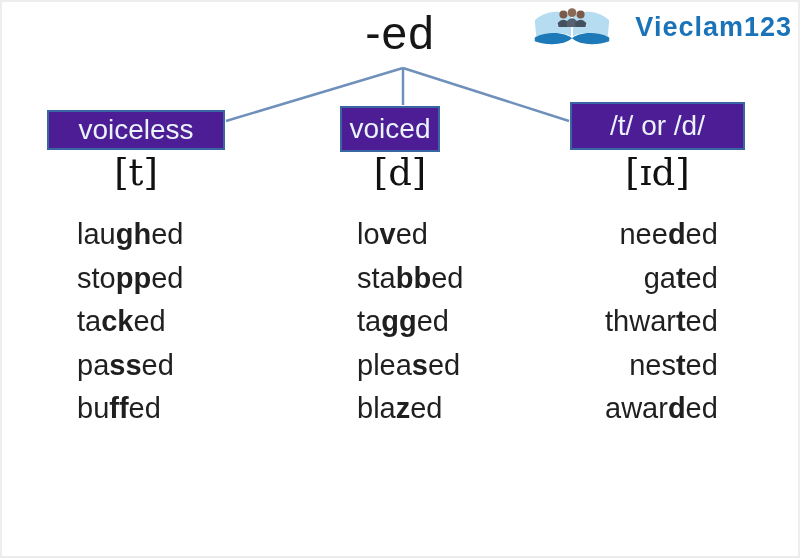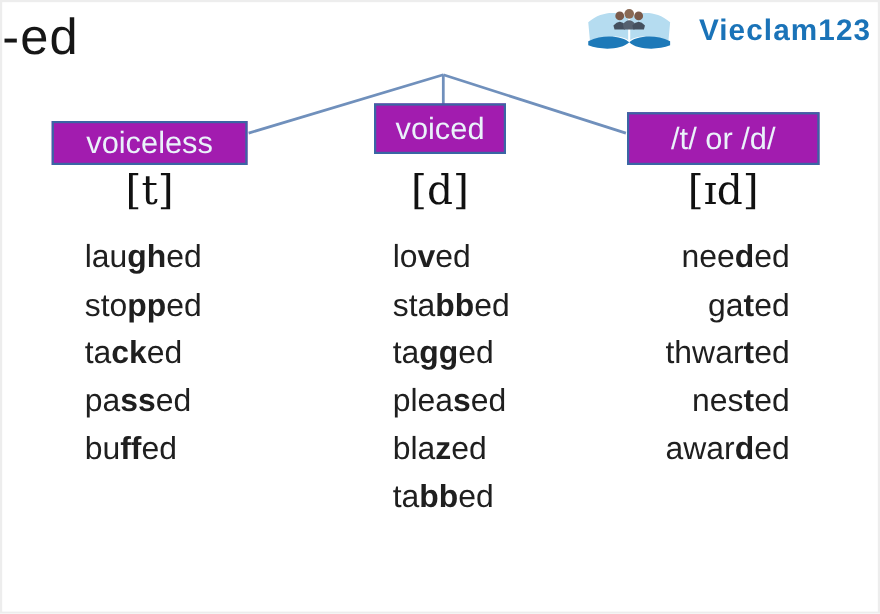--- a/index.html
+++ b/index.html
@@ -8,35 +8,36 @@
     width:800px; height:558px;
     background:#ffffff;
     border:2px solid #ededed;
     box-sizing:border-box;
     overflow:hidden;
     font-family:"Liberation Sans", sans-serif;
     color:#1f1f1f;
   }
   .title {
     position:absolute; left:0; top:4px; width:100%;
+    text-align:center;
     font-size:46px; font-weight:500; color:#161616;
     letter-spacing:1px;
   }
   .tree-svg { position:absolute; left:0; top:0; width:800px; height:558px; pointer-events:none; }
   .node-box {
     position:absolute;
     display:flex; align-items:center; justify-content:center;
-    background:#a21caf;
+    background:#4c1d95;
     border:2px solid #3a66a4;
     box-sizing:border-box;
     color:#eaf2fa;
     font-size:28px;
   }
   .box-1 { left:45px;  top:108px; width:178px; height:40px; }
-  .box-2 { left:338px; top:92px; width:120px; height:46px; }
+  .box-2 { left:338px; top:104px; width:100px; height:46px; }
   .box-3 { left:568px; top:100px; width:175px; height:48px; }
   .phonetic {
     position:absolute; top:149px;
     text-align:center;
     font-family:"DejaVu Serif","Liberation Serif",serif;
     font-size:37px; color:#111111;
   }
   .ph-1 { left:45px;  width:178px; }
   .ph-2 { left:338px; width:120px; }
   .ph-3 { left:568px; width:175px; }
@@ -116,21 +117,20 @@
       <div class="word"><span>ta</span><b>ck</b><span>ed</span></div>
       <div class="word"><span>pa</span><b>ss</b><span>ed</span></div>
       <div class="word"><span>bu</span><b>ff</b><span>ed</span></div>
     </div>
   <div class="word-col col-2">
       <div class="word"><span>lo</span><b>v</b><span>ed</span></div>
       <div class="word"><span>sta</span><b>bb</b><span>ed</span></div>
       <div class="word"><span>ta</span><b>gg</b><span>ed</span></div>
       <div class="word"><span>plea</span><b>s</b><span>ed</span></div>
       <div class="word"><span>bla</span><b>z</b><span>ed</span></div>
-      <div class="word"><span>ta</span><b>bb</b><span>ed</span></div>
     </div>
   <div class="word-col col-3">
       <div class="word"><span>nee</span><b>d</b><span>ed</span></div>
       <div class="word"><span>ga</span><b>t</b><span>ed</span></div>
       <div class="word"><span>thwar</span><b>t</b><span>ed</span></div>
       <div class="word"><span>nes</span><b>t</b><span>ed</span></div>
       <div class="word"><span>awar</span><b>d</b><span>ed</span></div>
     </div>
 
 </div>

